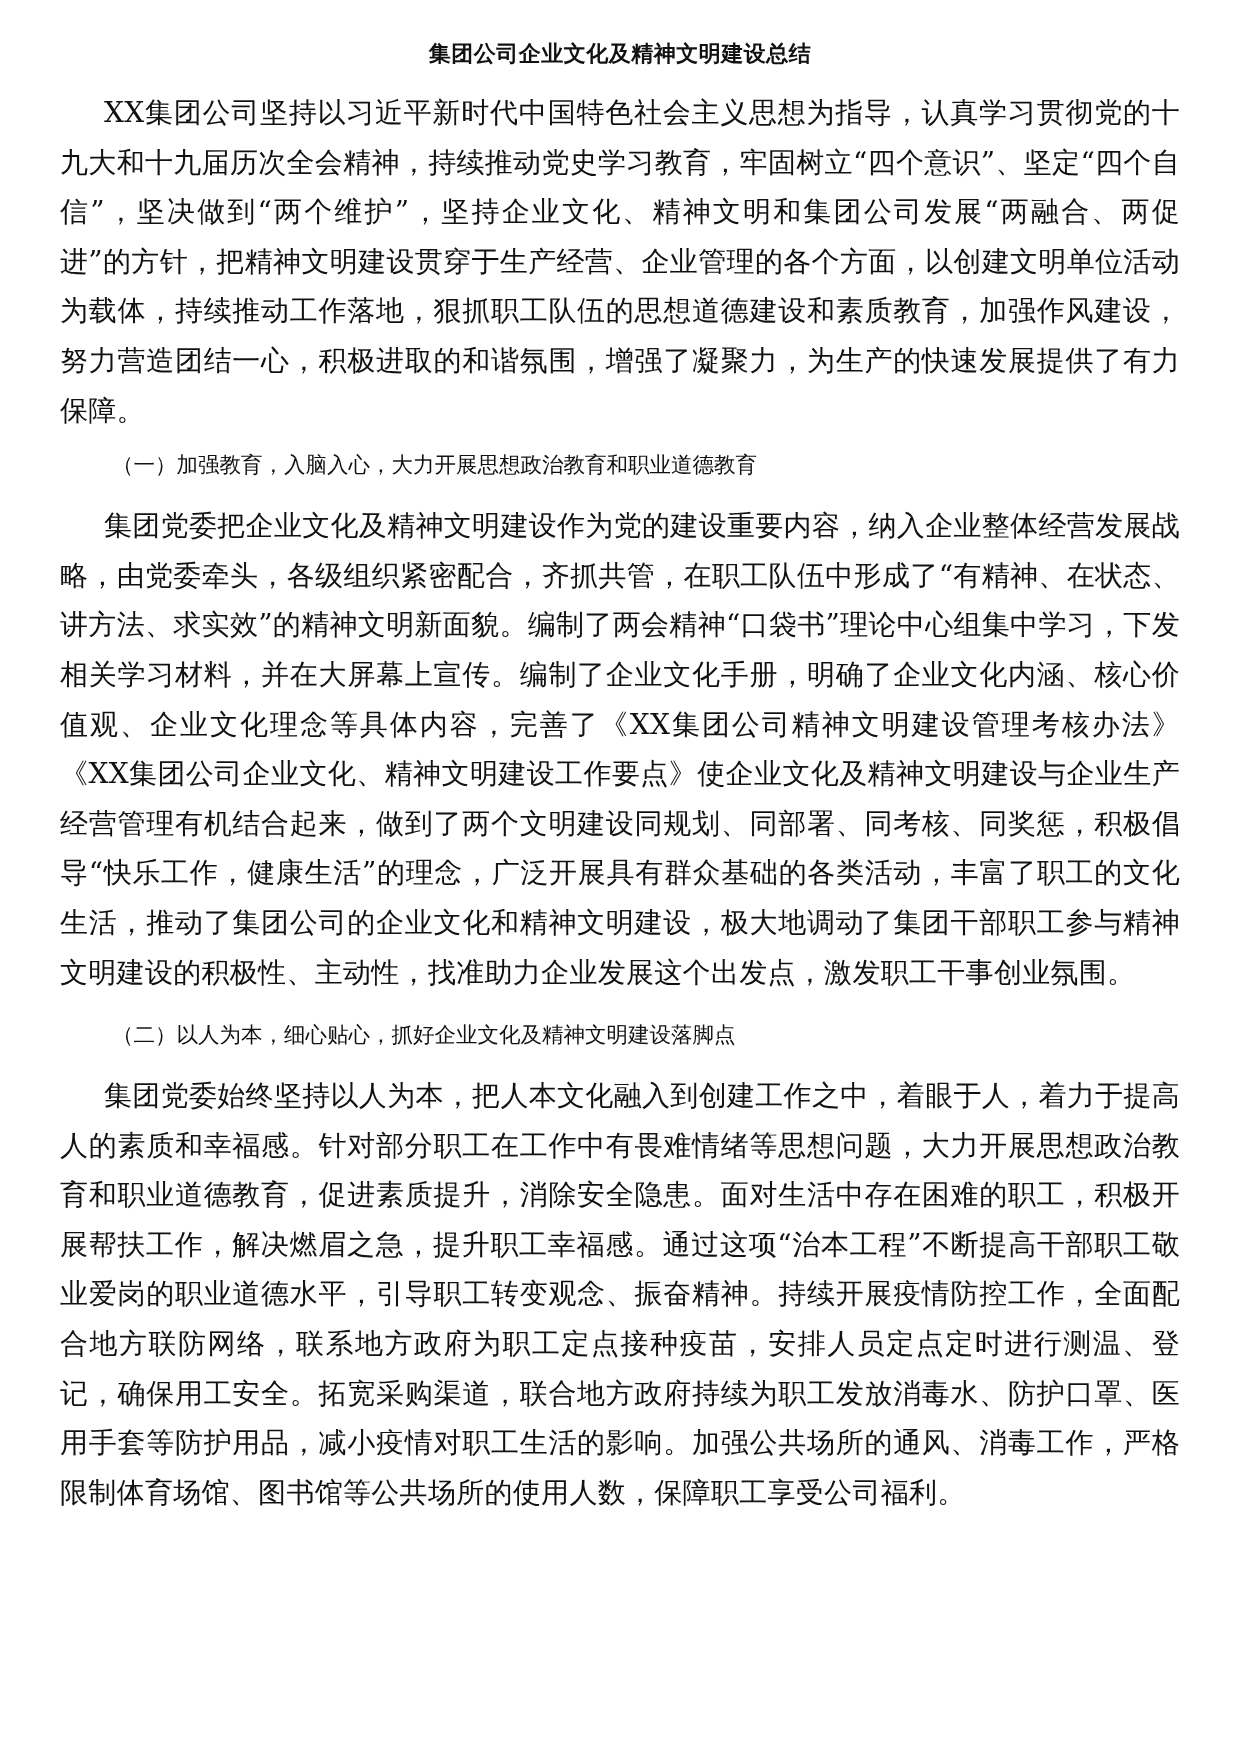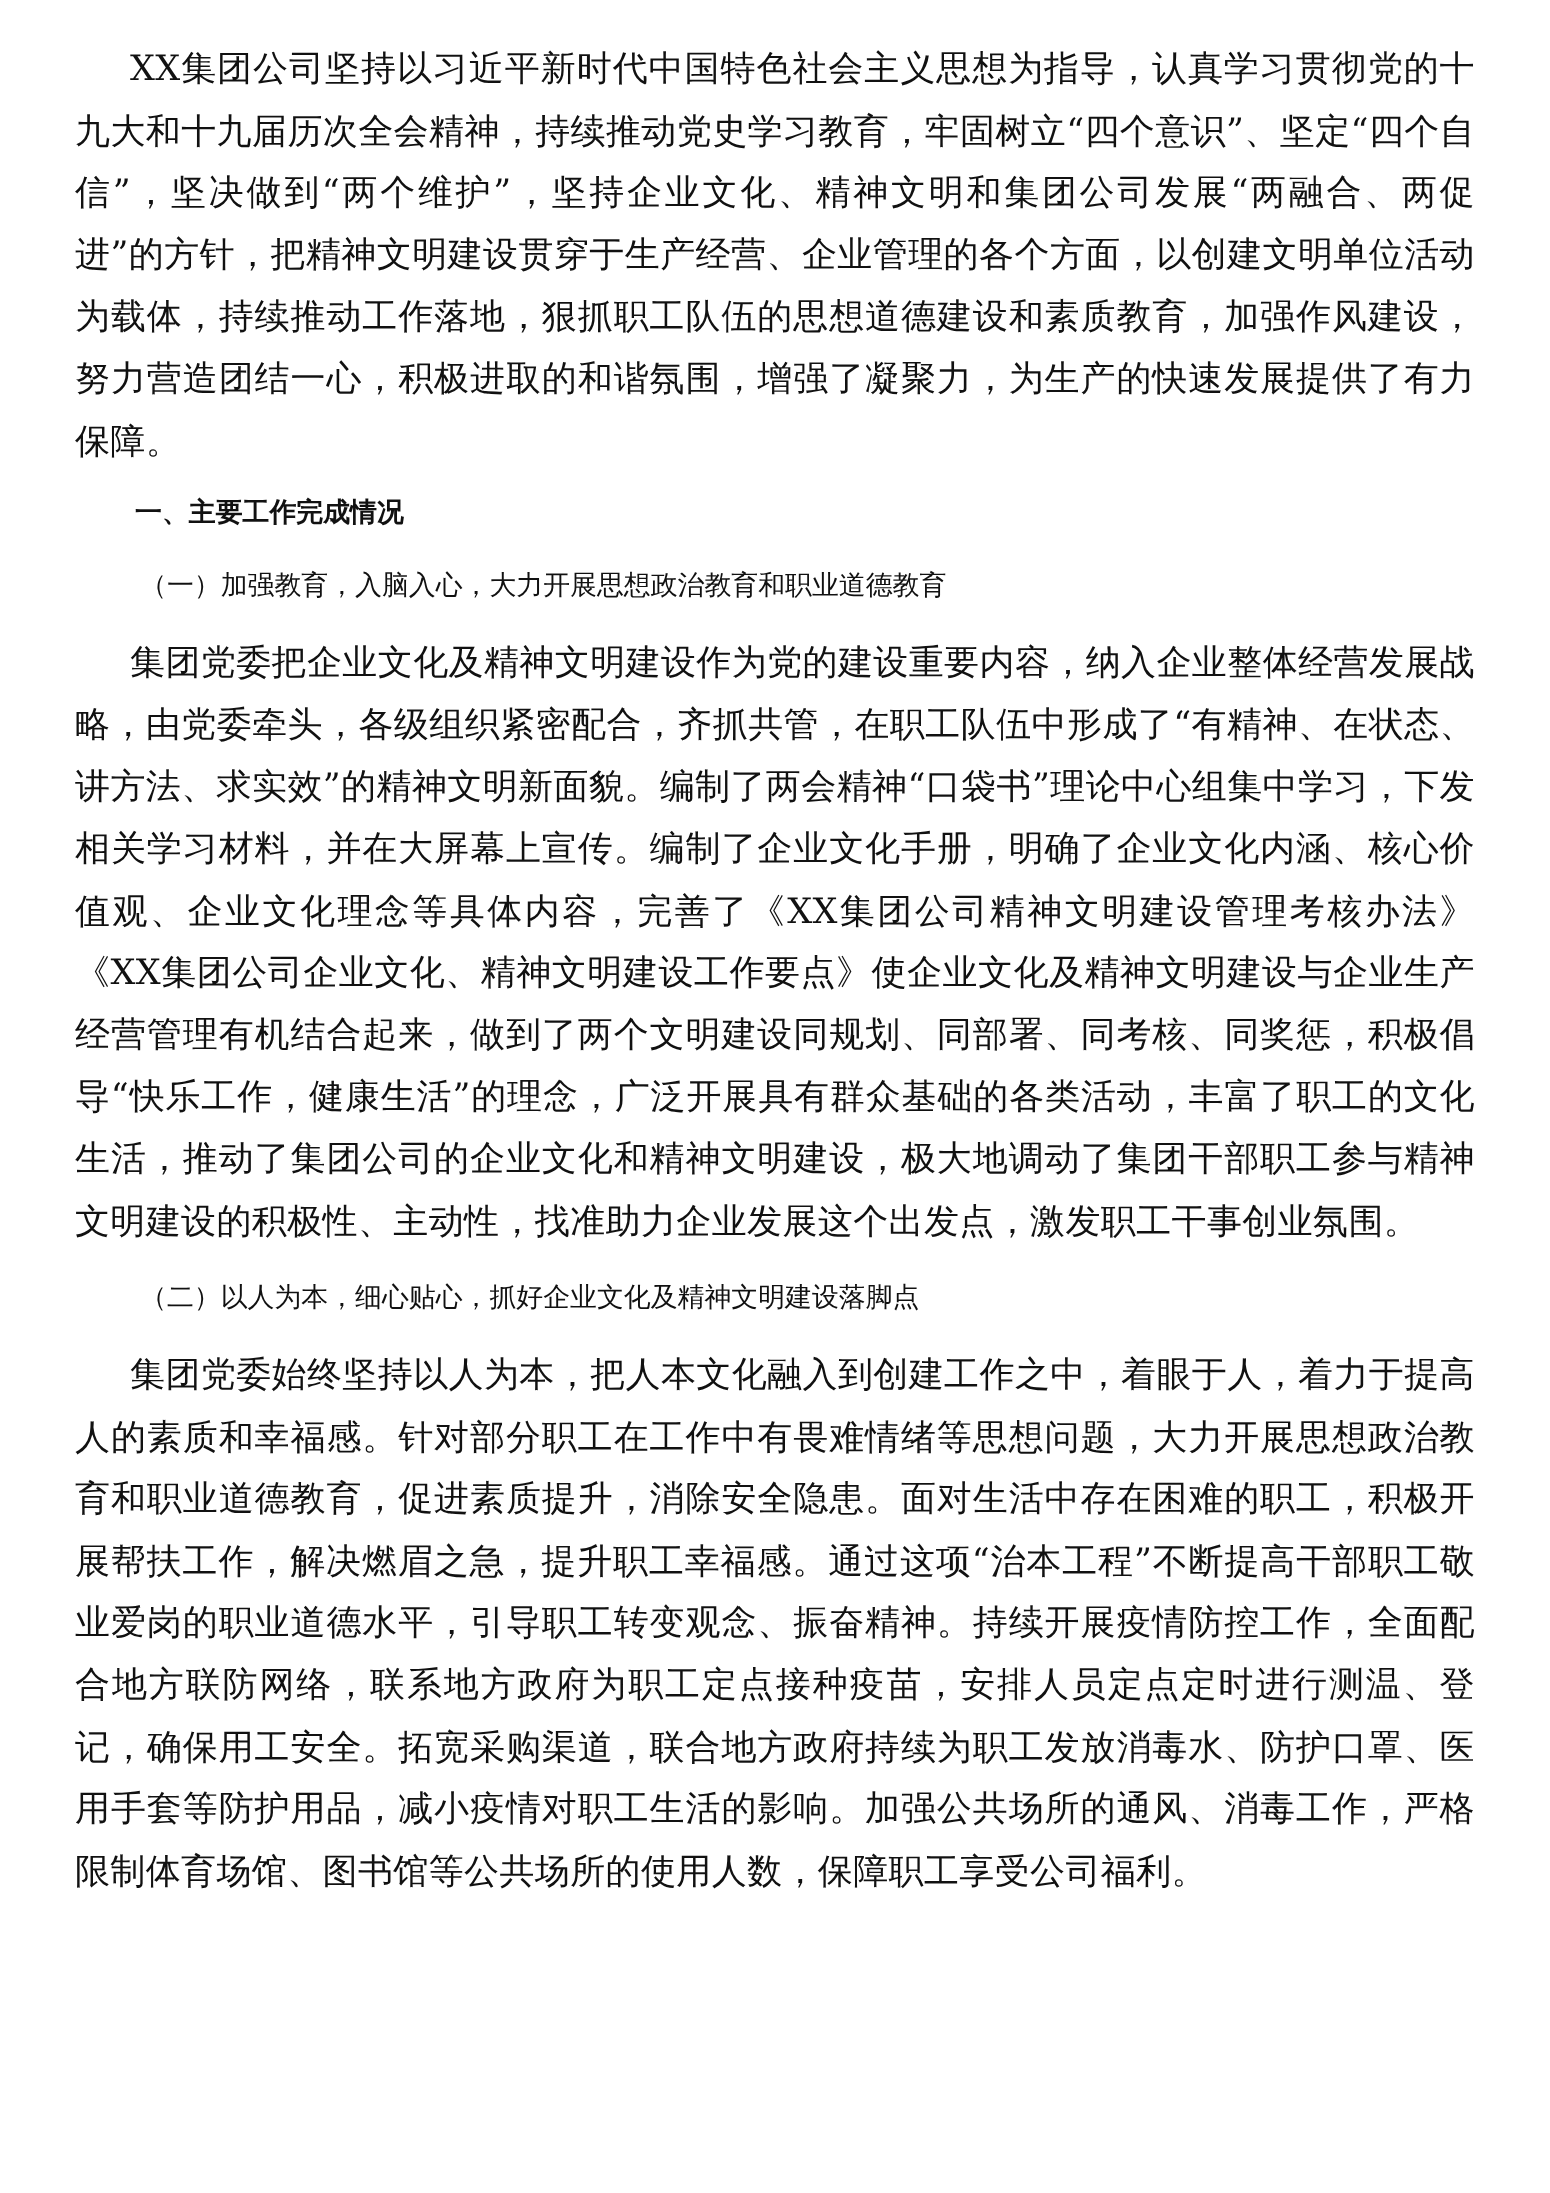--- a/index.html
+++ b/index.html
@@ -41,24 +41,24 @@
       font-size: 21.5px;
       line-height: 48px;
       margin: 6px 0 12px 0;
       padding-left: 52px;
     }
   </style>
 </head>
 <body>
 
 <div class="page">
+  <h1 class="title">集团公司企业文化及精神文明建设总结</h1>
 
   <p class="para">XX集团公司坚持以习近平新时代中国特色社会主义思想为指导，认真学习贯彻党的十九大和十九届历次全会精神，持续推动党史学习教育，牢固树立“四个意识”、坚定“四个自信”，坚决做到“两个维护”，坚持企业文化、精神文明和集团公司发展“两融合、两促进”的方针，把精神文明建设贯穿于生产经营、企业管理的各个方面，以创建文明单位活动为载体，持续推动工作落地，狠抓职工队伍的思想道德建设和素质教育，加强作风建设，努力营造团结一心，积极进取的和谐氛围，增强了凝聚力，为生产的快速发展提供了有力保障。</p>
 
-  <div class="h1">一、主要工作完成情况</div>
 
   <div class="h2">（一）加强教育，入脑入心，大力开展思想政治教育和职业道德教育</div>
   <p class="para">集团党委把企业文化及精神文明建设作为党的建设重要内容，纳入企业整体经营发展战略，由党委牵头，各级组织紧密配合，齐抓共管，在职工队伍中形成了“有精神、在状态、讲方法、求实效”的精神文明新面貌。编制了两会精神“口袋书”理论中心组集中学习，下发相关学习材料，并在大屏幕上宣传。编制了企业文化手册，明确了企业文化内涵、核心价值观、企业文化理念等具体内容，完善了《XX集团公司精神文明建设管理考核办法》《XX集团公司企业文化、精神文明建设工作要点》使企业文化及精神文明建设与企业生产经营管理有机结合起来，做到了两个文明建设同规划、同部署、同考核、同奖惩，积极倡导“快乐工作，健康生活”的理念，广泛开展具有群众基础的各类活动，丰富了职工的文化生活，推动了集团公司的企业文化和精神文明建设，极大地调动了集团干部职工参与精神文明建设的积极性、主动性，找准助力企业发展这个出发点，激发职工干事创业氛围。</p>
 
   <div class="h2" style="margin-top:14px">（二）以人为本，细心贴心，抓好企业文化及精神文明建设落脚点</div>
   <p class="para">集团党委始终坚持以人为本，把人本文化融入到创建工作之中，着眼于人，着力于提高人的素质和幸福感。针对部分职工在工作中有畏难情绪等思想问题，大力开展思想政治教育和职业道德教育，促进素质提升，消除安全隐患。面对生活中存在困难的职工，积极开展帮扶工作，解决燃眉之急，提升职工幸福感。通过这项“治本工程”不断提高干部职工敬业爱岗的职业道德水平，引导职工转变观念、振奋精神。持续开展疫情防控工作，全面配合地方联防网络，联系地方政府为职工定点接种疫苗，安排人员定点定时进行测温、登记，确保用工安全。拓宽采购渠道，联合地方政府持续为职工发放消毒水、防护口罩、医用手套等防护用品，减小疫情对职工生活的影响。加强公共场所的通风、消毒工作，严格限制体育场馆、图书馆等公共场所的使用人数，保障职工享受公司福利。</p>
 
 </div>
 
 </body></html>

